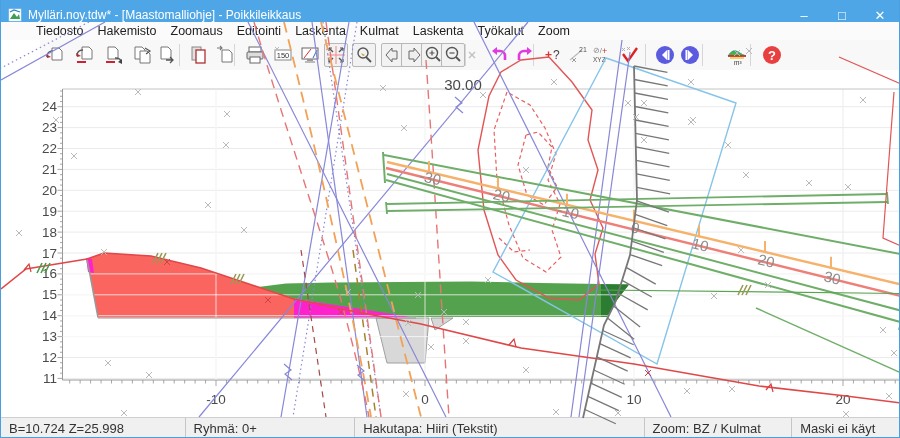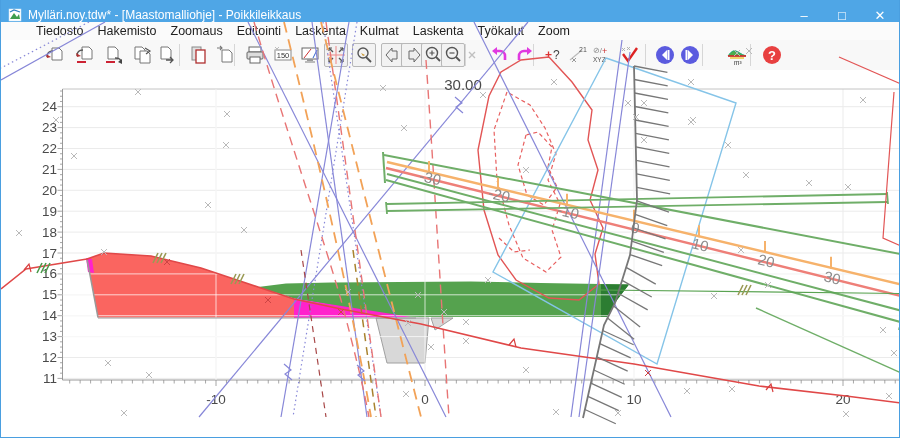--- a/index.html
+++ b/index.html
@@ -246,20 +246,27 @@
       <span class="tbsep" style="left: 194px;"></span>
       <span class="tbsep" style="left: 425px;"></span>
       <span class="tbsep" style="left: 493px;"></span>
       <span class="tbsep" style="left: 605px;"></span>
       <span class="tbsep" style="left: 662px;"></span>
       <span class="tbsep" style="left: 710px;"></span>
     </div>
 
   <div class="canvas"></div>
 
+  <div class="statusbar">
+    <div class="statuscell" style="width:185px">B=10.724  Z=25.998</div>
+    <div class="statuscell" style="width:170px">Ryhmä: 0+</div>
+    <div class="statuscell" style="width:290px">Hakutapa: Hiiri (Tekstit)</div>
+    <div class="statuscell" style="width:148px">Zoom: BZ  /  Kulmat</div>
+    <div class="statuscell" style="width:107px;border-right:none">Maski ei käyt</div>
+  </div>
 
   <svg id="overlay" viewBox="0 0 900 438">
       <line x1="61.5" y1="378.4" x2="900" y2="378.4" stroke="#ebebeb" stroke-width="1"></line>
       <line x1="61.5" y1="357.5" x2="900" y2="357.5" stroke="#ebebeb" stroke-width="1"></line>
       <line x1="61.5" y1="336.59999999999997" x2="900" y2="336.59999999999997" stroke="#ebebeb" stroke-width="1"></line>
       <line x1="61.5" y1="315.7" x2="900" y2="315.7" stroke="#ebebeb" stroke-width="1"></line>
       <line x1="61.5" y1="294.8" x2="900" y2="294.8" stroke="#ebebeb" stroke-width="1"></line>
       <line x1="61.5" y1="273.9" x2="900" y2="273.9" stroke="#ebebeb" stroke-width="1"></line>
       <line x1="61.5" y1="253" x2="900" y2="253" stroke="#ebebeb" stroke-width="1"></line>
       <line x1="61.5" y1="232.1" x2="900" y2="232.1" stroke="#ebebeb" stroke-width="1"></line>

